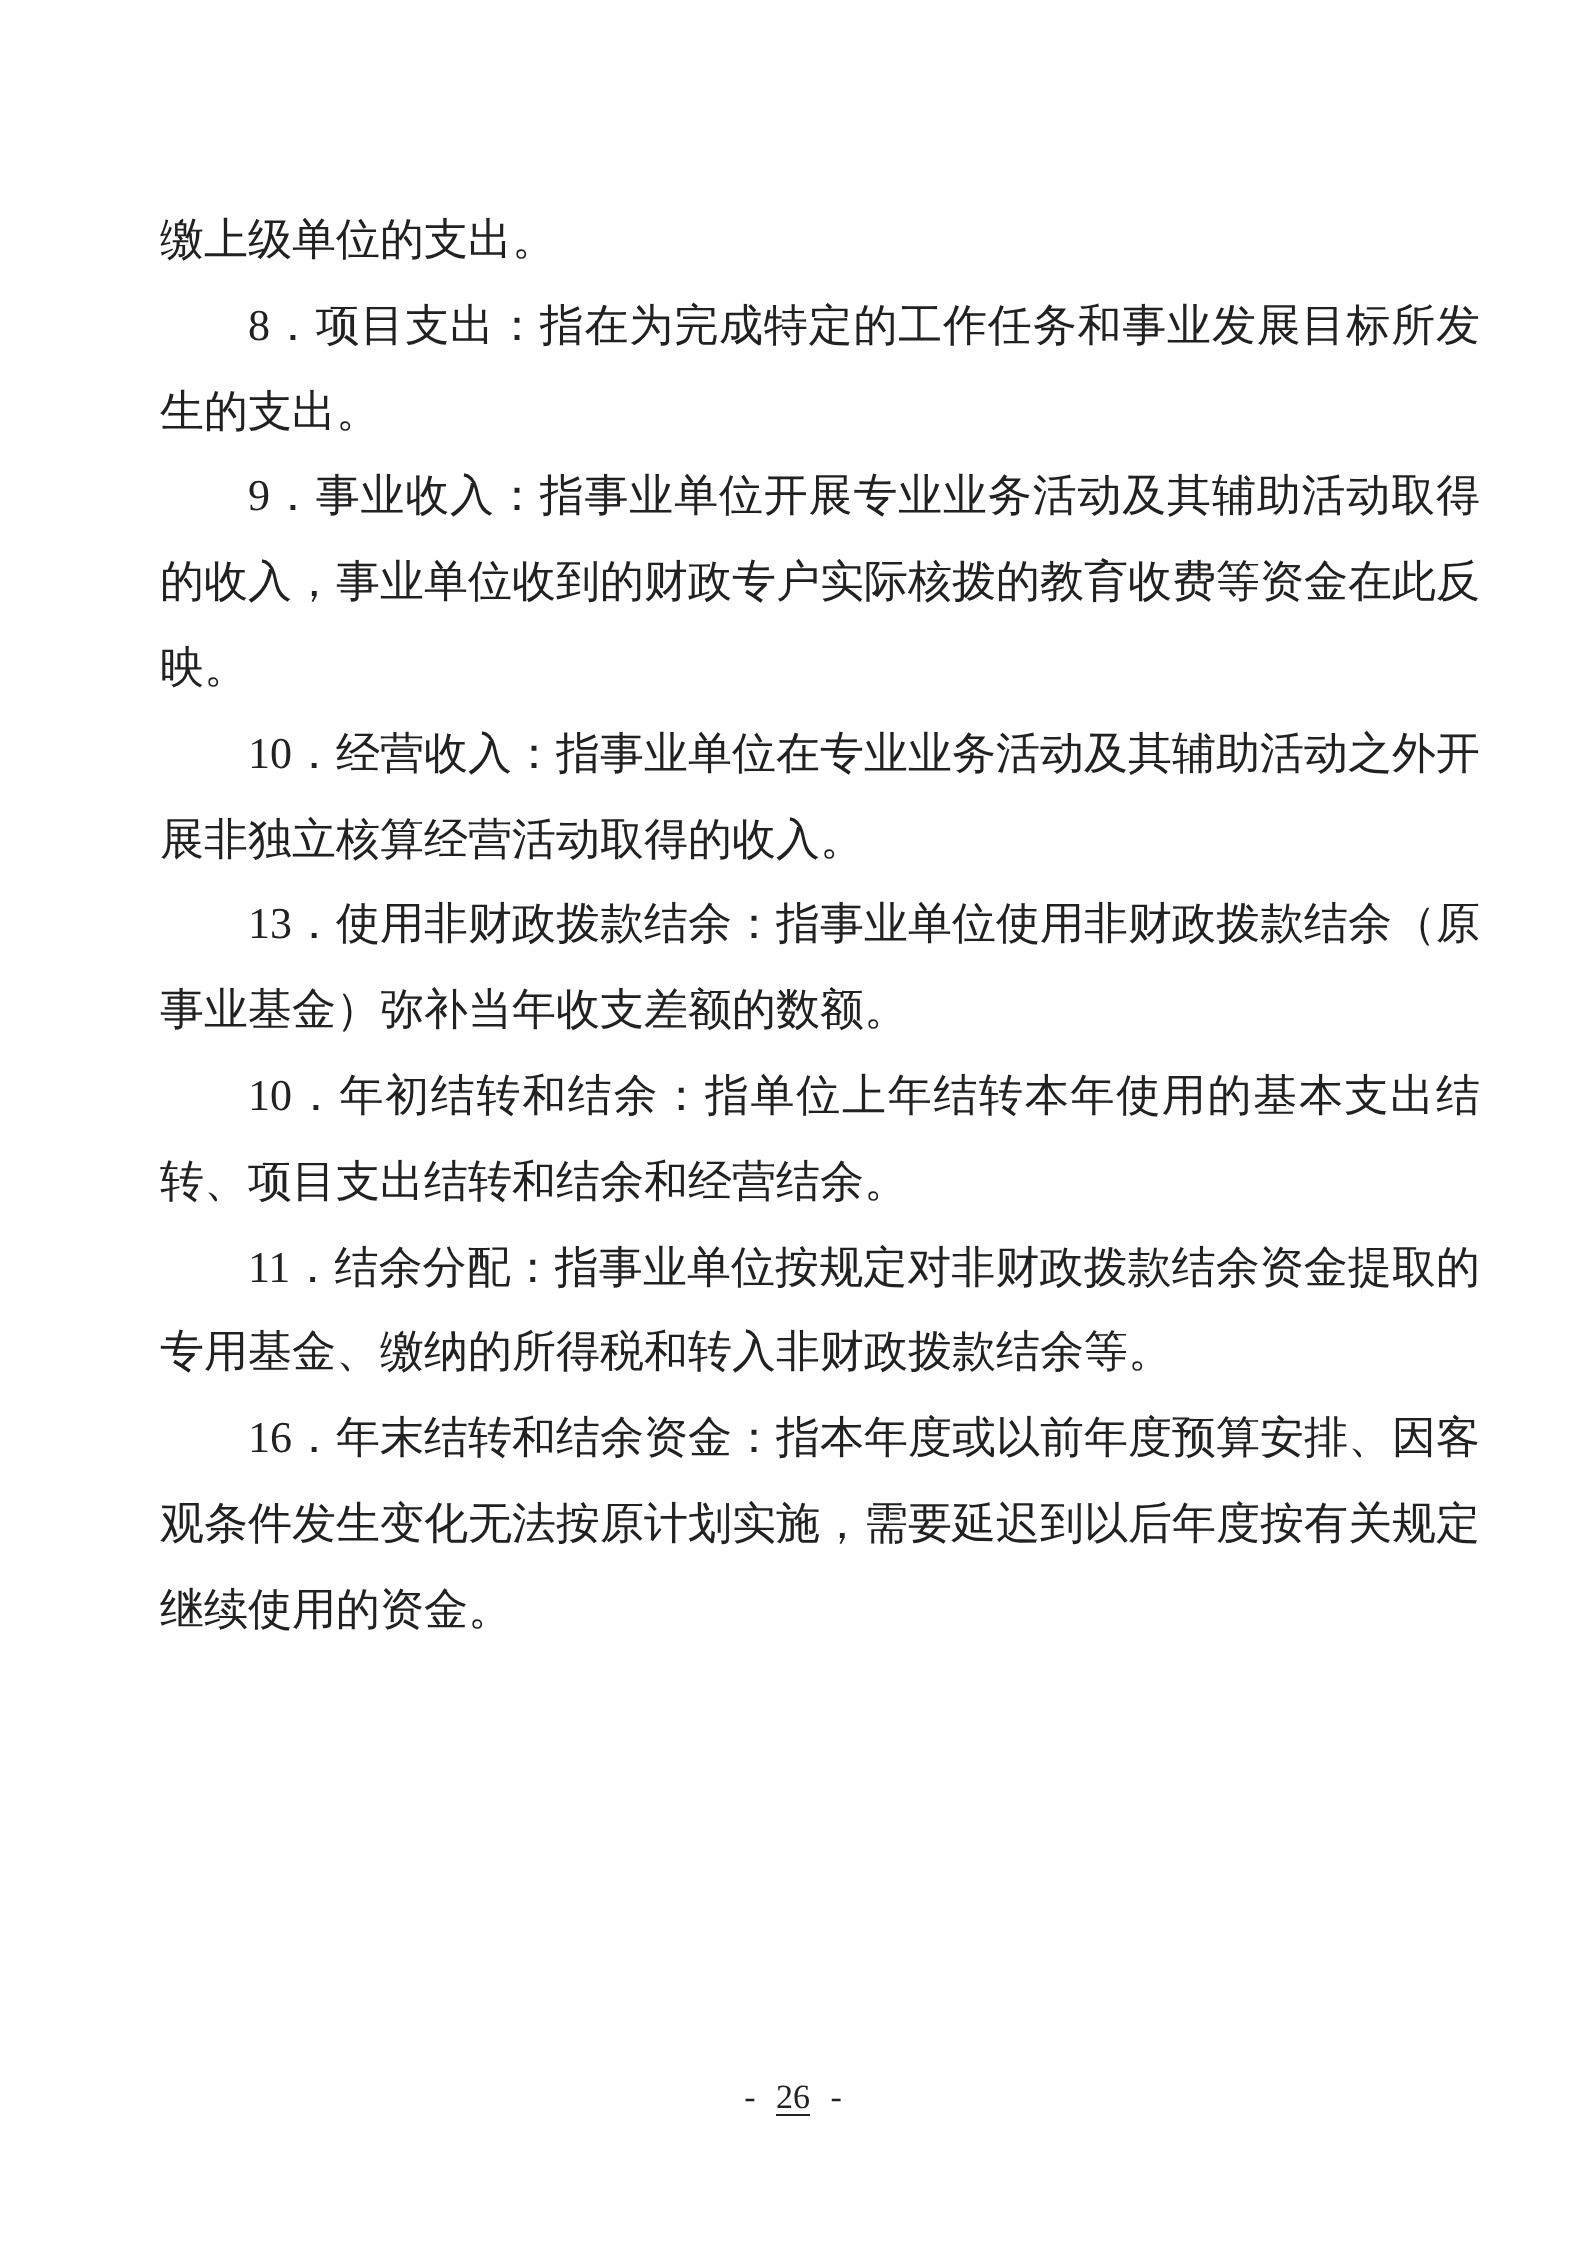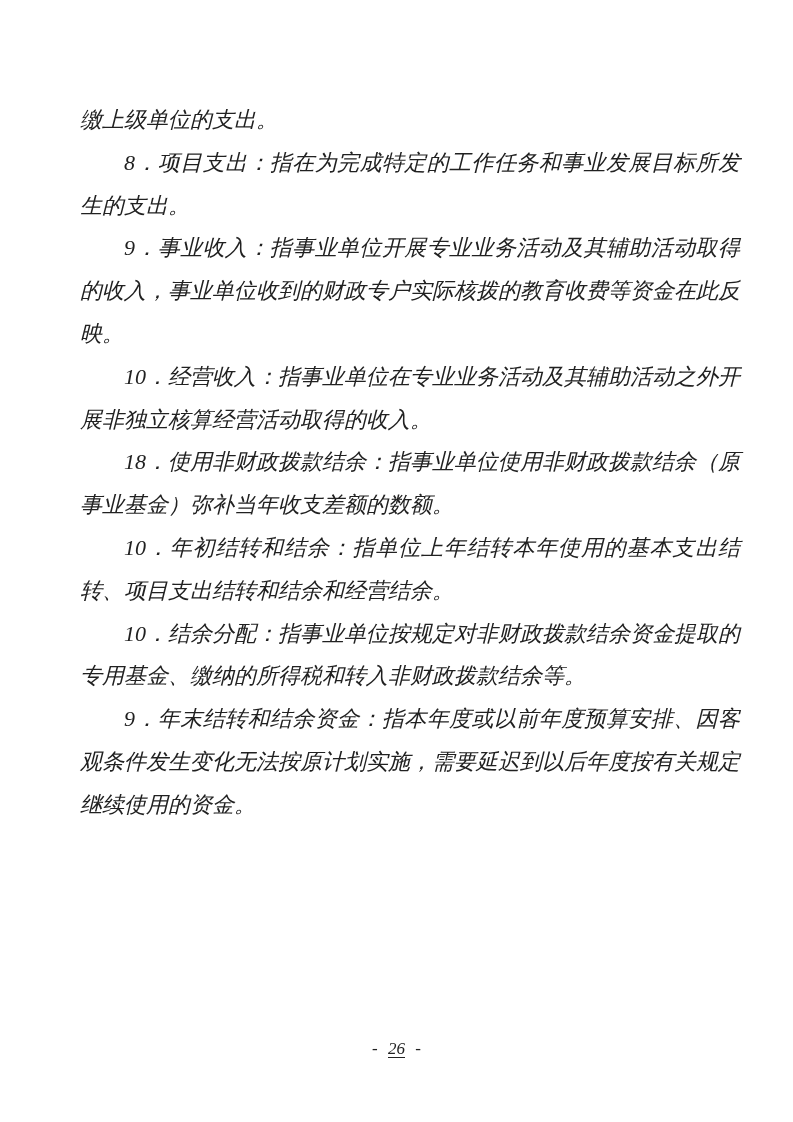--- a/index.html
+++ b/index.html
@@ -23,59 +23,57 @@
     width: 660px;
   }
   .para {
     margin: 0;
     font-size: 22px;
     line-height: 42.8px;
     text-align: justify;
     text-justify: inter-ideograph;
     text-indent: 2em;
     word-break: break-all;
-    font-style: italic;
   }
   .para.no-indent {
     text-indent: 0;
   }
   .footer {
     position: absolute;
     left: 0;
     top: 1038px;
     width: 100%;
     text-align: center;
     font-size: 17px;
     line-height: 22px;
     color: #212121;
   }
   .footer .dash {
     margin: 0 6px;
   }
   .footer .pnum {
     text-decoration: underline;
     text-underline-offset: 3px;
-    font-style: italic;
   }
 </style>
 </head>
 <body>
 
 <div class="page">
 
   <div class="content" id="doc-body">
 
   <p class="para no-indent">缴上级单位的支出。</p>
       <p class="para">8．项目支出：指在为完成特定的工作任务和事业发展目标所发生的支出。</p>
       <p class="para">9．事业收入：指事业单位开展专业业务活动及其辅助活动取得的收入，事业单位收到的财政专户实际核拨的教育收费等资金在此反映。</p>
       <p class="para">10．经营收入：指事业单位在专业业务活动及其辅助活动之外开展非独立核算经营活动取得的收入。</p>
-      <p class="para">18．使用非财政拨款结余：指事业单位使用非财政拨款结余（原事业基金）弥补当年收支差额的数额。</p>
+      <p class="para">13．使用非财政拨款结余：指事业单位使用非财政拨款结余（原事业基金）弥补当年收支差额的数额。</p>
       <p class="para">10．年初结转和结余：指单位上年结转本年使用的基本支出结转、项目支出结转和结余和经营结余。</p>
-      <p class="para">10．结余分配：指事业单位按规定对非财政拨款结余资金提取的专用基金、缴纳的所得税和转入非财政拨款结余等。</p>
-      <p class="para">9．年末结转和结余资金：指本年度或以前年度预算安排、因客观条件发生变化无法按原计划实施，需要延迟到以后年度按有关规定继续使用的资金。</p>
+      <p class="para">11．结余分配：指事业单位按规定对非财政拨款结余资金提取的专用基金、缴纳的所得税和转入非财政拨款结余等。</p>
+      <p class="para">16．年末结转和结余资金：指本年度或以前年度预算安排、因客观条件发生变化无法按原计划实施，需要延迟到以后年度按有关规定继续使用的资金。</p>
     </div>
 
   <div class="footer">
     <span class="dash">-</span>
     <span class="pnum">26</span>
     <span class="dash">-</span>
   </div>
 
 </div>
 

